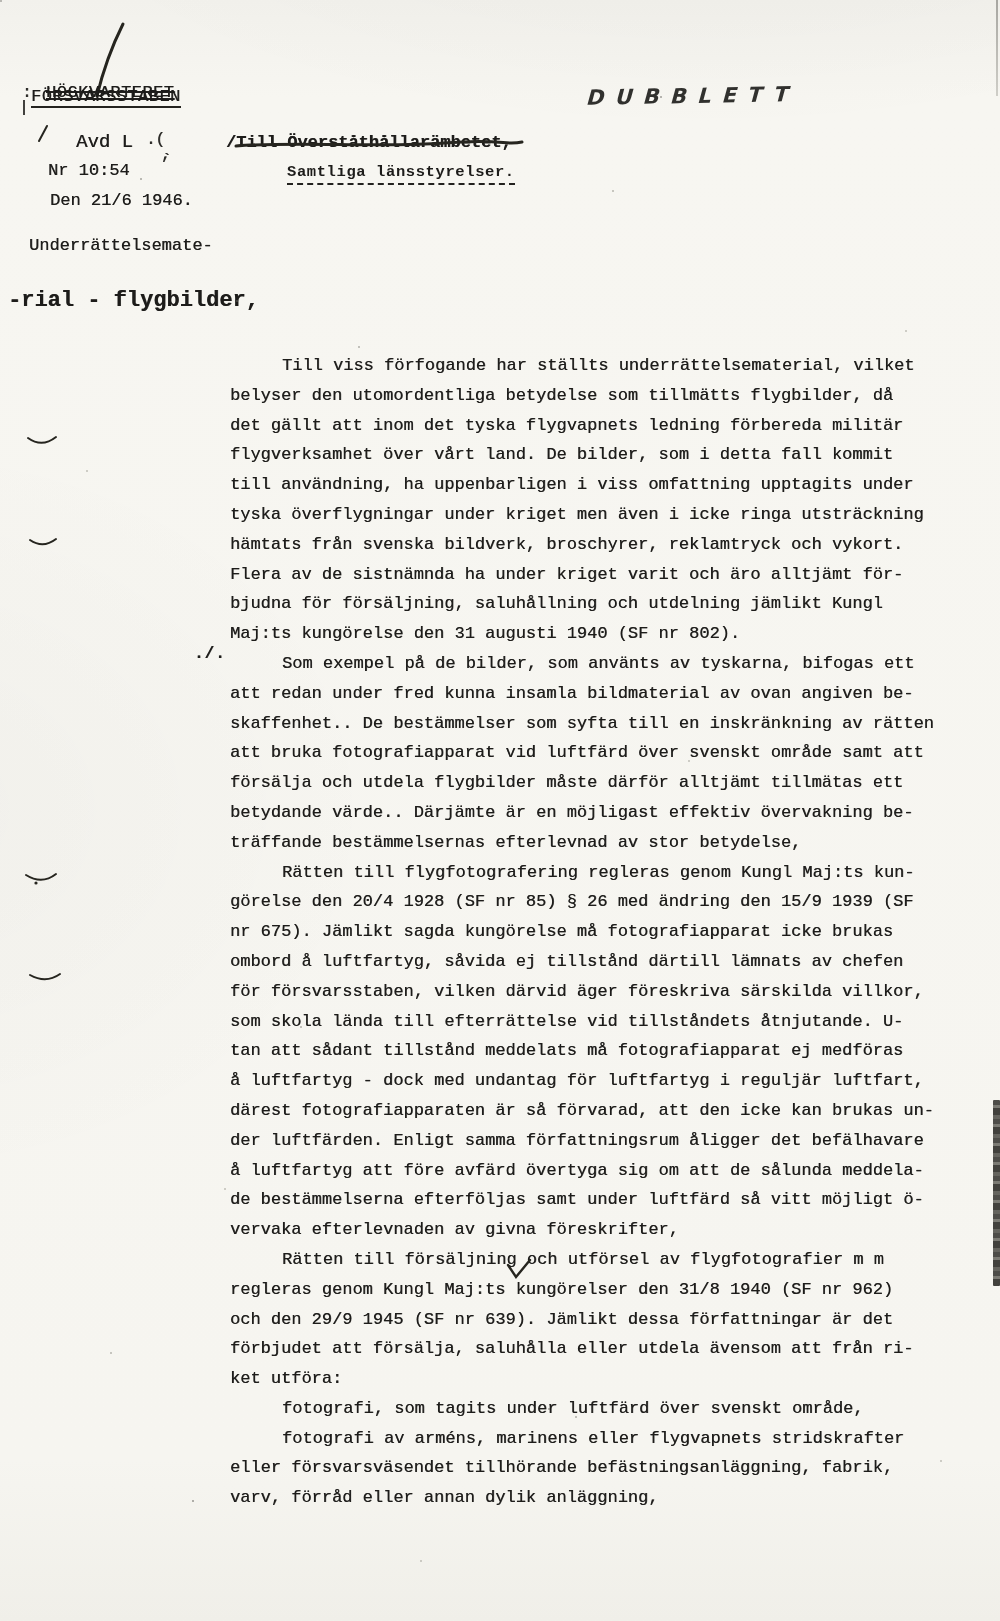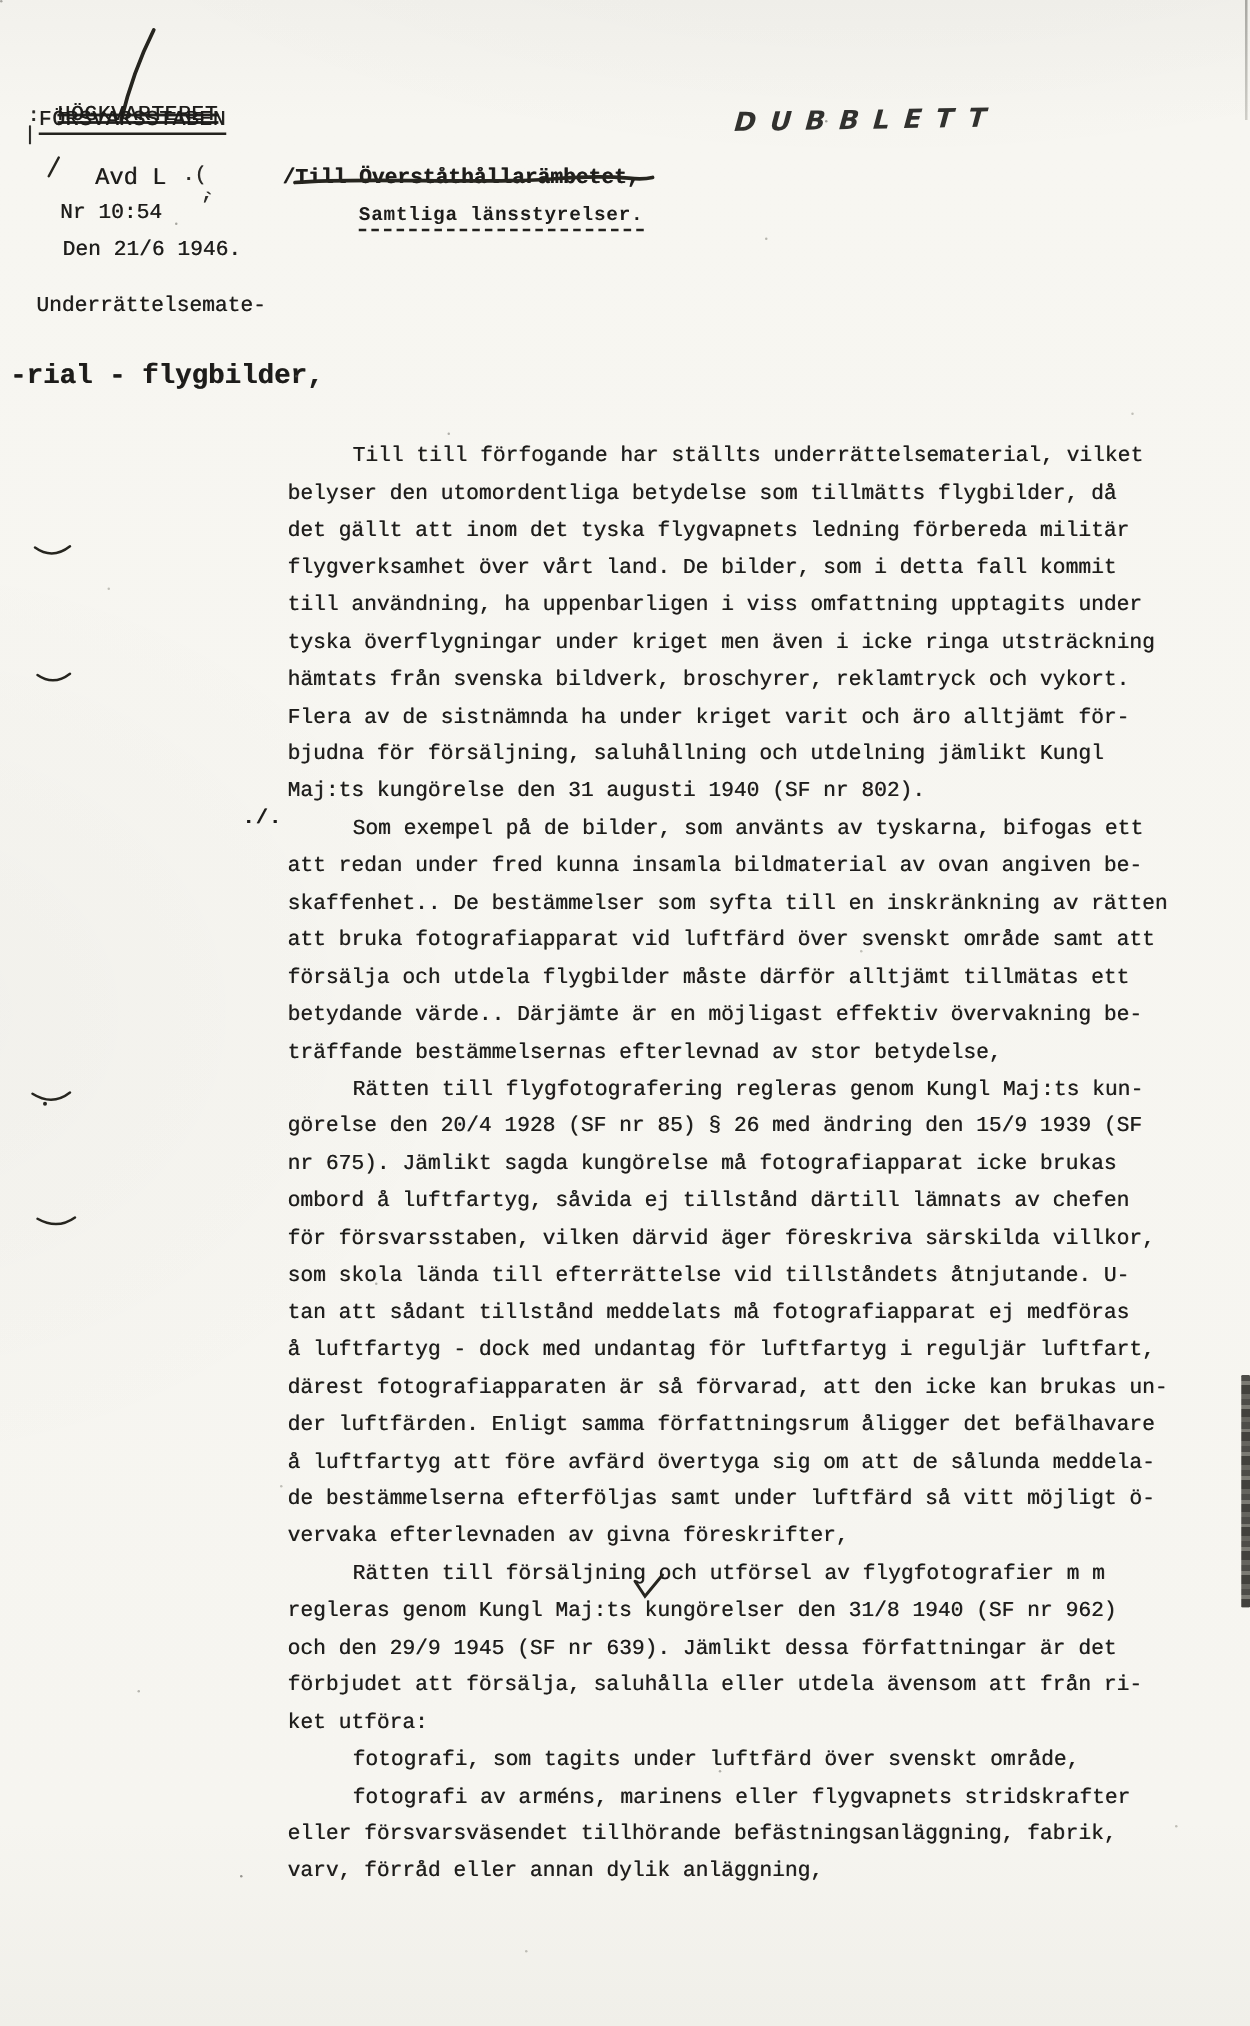--- a/index.html
+++ b/index.html
@@ -90,21 +90,21 @@
   <div class="abs tw recipient-line"><span>/</span><span>Till Överståthållarämbetet,</span></div>
 
   <svg class="pen abs" style="left:234px;top:138px;" width="292" height="14">
     <path d="M2,8 C60,3 150,10 210,5 S270,8 288,4" stroke-width="3"></path>
   </svg>
   <div class="abs recipient-main">Samtliga länsstyrelser.</div>
 
   <div class="abs tw enclosure">./.</div>
 
   <div id="body" class="abs">
-      <div class="ln ind">Till till förfogande har ställts underrättelsematerial, vilket</div>
+      <div class="ln ind">Till viss förfogande har ställts underrättelsematerial, vilket</div>
       <div class="ln">belyser den utomordentliga betydelse som tillmätts flygbilder, då</div>
       <div class="ln">det gällt att inom det tyska flygvapnets ledning förbereda militär</div>
       <div class="ln">flygverksamhet över vårt land. De bilder, som i detta fall kommit</div>
       <div class="ln">till användning, ha uppenbarligen i viss omfattning upptagits under</div>
       <div class="ln">tyska överflygningar under kriget men även i icke ringa utsträckning</div>
       <div class="ln">hämtats från svenska bildverk, broschyrer, reklamtryck och vykort.</div>
       <div class="ln">Flera av de sistnämnda ha under kriget varit och äro alltjämt för-</div>
       <div class="ln">bjudna för försäljning, saluhållning och utdelning jämlikt Kungl</div>
       <div class="ln">Maj:ts kungörelse den 31 augusti 1940 (SF nr 802).</div>
       <div class="ln ind">Som exempel på de bilder, som använts av tyskarna, bifogas ett</div>

